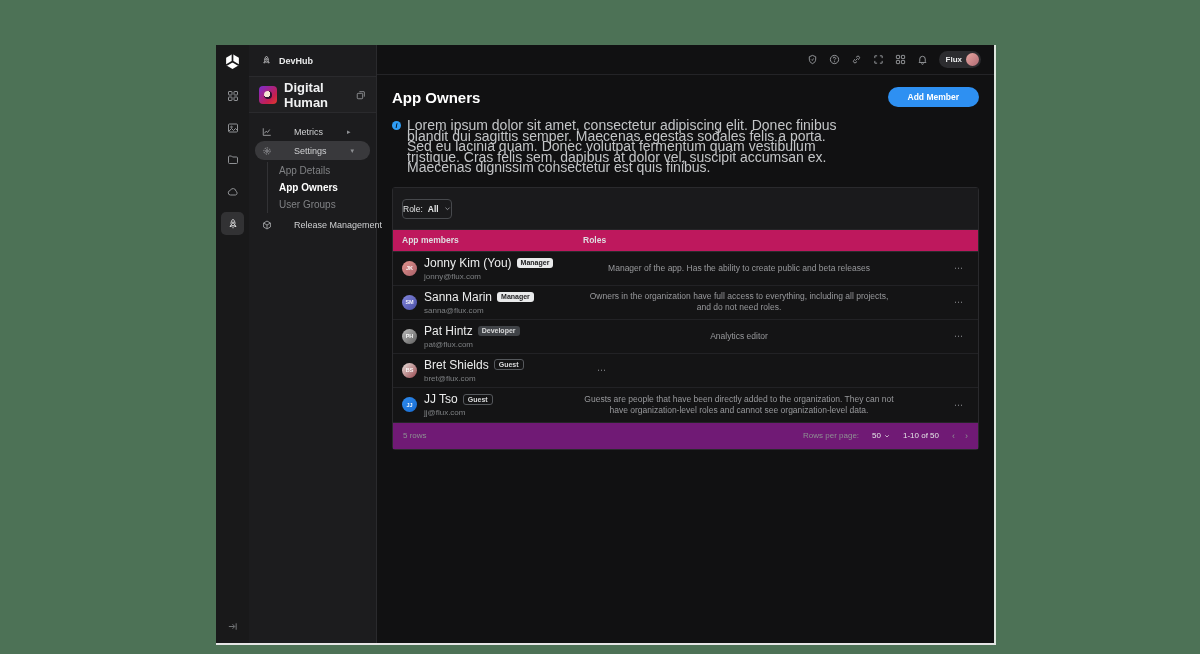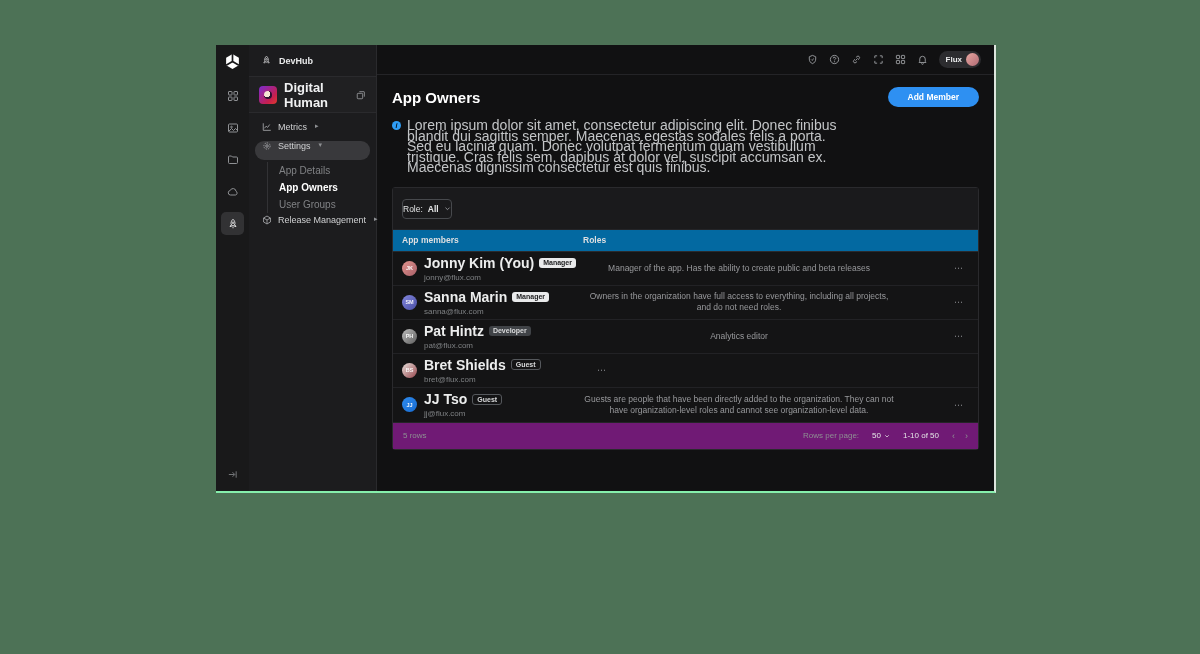--- a/index.html
+++ b/index.html
@@ -1,22 +1,22 @@
 <!DOCTYPE html>
 <html><head>
 <meta charset="utf-8">
 <style>
   * { margin:0; padding:0; box-sizing:border-box; }
   html,body { width:1200px; height:654px; overflow:hidden; }
   body { background:#4d7256; font-family:"Liberation Sans", sans-serif; }
 
   .window {
-    position:absolute; left:216px; top:45px; width:780px; height:448px;
+    position:absolute; left:216px; top:45px; width:780px; height:600px;
     background:#111112; display:flex;
-    border-right:2px solid #dde5dd; border-bottom:2px solid #86efac;
+    border-right:2px solid #dde5dd; border-bottom:2px solid #e5e5e5;
   }
 
   
   .rail { width:33px; background:#19191a; display:flex; flex-direction:column; align-items:center; padding:8px 0; position:relative; }
   .rail-logo { width:17px; height:17px; margin-bottom:14px; }
   .rail-icon { width:23px; height:23px; display:flex; align-items:center; justify-content:center; margin-bottom:9px; border-radius:5px; color:#8f9194; cursor:pointer; }
   .rail-icon svg { width:12px; height:12px; }
   .rail-icon.active { background:#323234; color:#e6e7e8; }
   .rail-collapse { position:absolute; bottom:8px; left:50%; transform:translateX(-50%); color:#7c7e81; width:20px; height:18px; display:flex; align-items:center; justify-content:center; }
   .rail-collapse svg { width:11px; height:11px; }
@@ -27,21 +27,21 @@
   .sb-approw svg { width:11px; height:11px; color:#c9cacc; }
   .sb-appname { font-size:9px; font-weight:bold; }
   .sb-project { height:36px; display:flex; align-items:center; gap:7px; padding:0 10px; border-bottom:1px solid #2a2a2d; background:#202022; }
   .proj-icon { width:18px; height:18px; border-radius:4px; background:linear-gradient(135deg,#7b2bd1 0%,#c61f4e 70%,#e03a2f 100%); position:relative; flex:none; }
   .proj-icon::after { content:""; position:absolute; left:5px; top:5px; width:8px; height:8px; border-radius:50%; background:radial-gradient(circle at 35% 35%, #f4e3d4 0 45%, #2a1130 46%); }
   .proj-name { font-size:13px; font-weight:bold; color:#f0f1f2; flex:1; }
   .proj-switch { color:#9a9ca0; display:flex; }
   .proj-switch svg { width:10px; height:10px; }
 
   .nav { padding:9px 6px; font-size:9px; color:#cfd0d2; }
-  .nav-item { height:19px; display:flex; align-items:flex-start; gap:6px; padding:0 7px; border-radius:9px; cursor:pointer; white-space:nowrap; }
+  .nav-item { height:19px; display:flex; align-items:center; gap:22px; padding:0 7px; border-radius:9px; cursor:pointer; white-space:nowrap; }
   .nav-item svg { width:10px; height:10px; color:#a9abae; flex:none; }
   .nav-item .chev { font-size:7px; color:#8e9093; margin-left:2px; }
   .nav-item.active-pill { background:#39393c; }
   .nav-sub { margin:2px 0 2px 12px; border-left:1px solid #323235; padding-left:11px; }
   .nav-subitem { height:17px; display:flex; align-items:center; font-size:10px; color:#808285; cursor:pointer; white-space:nowrap; }
   .nav-subitem.active { color:#ffffff; font-weight:bold; }
 
   
   .main { flex:1; display:flex; flex-direction:column; min-width:0; }
   .topbar { height:30px; border-bottom:1px solid #242427; display:flex; align-items:center; justify-content:flex-end; gap:11px; padding:0 13px; }
@@ -59,32 +59,32 @@
   .info { display:flex; gap:6px; margin-top:13px; width:452px; }
   .info-icon { width:9px; height:9px; border-radius:50%; background:#2f9df5; color:#04121f; font-size:7px; font-weight:bold; display:flex; align-items:center; justify-content:center; flex:none; margin-top:1px; font-style:italic; }
   .info-text { font-size:14px; line-height:10.5px; color:#c3c5c7; }
 
   
   .table-card { margin-top:14px; border:1px solid #2a2a2d; border-radius:3px; background:#141415; }
   .filter-row { padding:10px 9px; background:#1a1a1c; }
   .role-filter { display:inline-flex; align-items:center; gap:5px; border:1px solid #47494d; border-radius:4px; padding:4px 0; font-size:8.5px; color:#e4e5e6; cursor:pointer; background:transparent; }
   .role-filter .chev-down { color:#9a9ca0; }
 
-  .thead { display:flex; align-items:center; height:23px; background:#0369a1; border-top:1px solid #242427; border-bottom:1px solid #2a2a2d; font-size:8.5px; font-weight:bold; color:#dedfe1; }
+  .thead { display:flex; align-items:center; height:23px; background:#be185d; border-top:1px solid #242427; border-bottom:1px solid #2a2a2d; font-size:8.5px; font-weight:bold; color:#dedfe1; }
   .col-members { width:190px; padding-left:9px; flex:none; }
   .col-roles { flex:1; }
   .col-actions { width:38px; flex:none; }
 
   .trow { display:flex; align-items:center; min-height:34px; border-bottom:1px solid #222225; background:#141415; }
   .trow:last-child { border-bottom:none; }
   .member-cell { width:190px; flex:none; padding-left:9px; display:flex; align-items:center; gap:7px; }
   .avatar { width:15px; height:15px; border-radius:50%; color:rgba(255,255,255,.92); font-size:5.5px; font-weight:bold; display:flex; align-items:center; justify-content:center; flex:none; }
   .member-meta { display:flex; flex-direction:column; gap:2px; }
   .member-top { display:flex; align-items:center; gap:5px; }
-  .member-name { font-size:14px; font-weight:bold; color:#eceded; white-space:nowrap; }
+  .member-name { font-size:12px; font-weight:normal; color:#eceded; white-space:nowrap; }
   .member-email { font-size:8px; color:#7e8083; }
   .badge { font-size:7px; font-weight:bold; border-radius:3px; padding:1.5px 4px; line-height:1; white-space:nowrap; }
   .badge-light { background:#e9eaeb; color:#1b1b1d; }
   .badge-solid { background:#404347; color:#d9dadb; }
   .badge-outline { background:transparent; color:#d9dadb; border:1px solid #55585c; padding:1px 4px; }
   .role-cell { flex:1; font-size:8.5px; line-height:11px; color:#98999c; padding:5px 45px 5px 0;text-align:center; }
   .action-cell { width:38px; flex:none; color:#9a9ca0; font-size:9px; text-align:center; cursor:pointer; letter-spacing:1px; }
 
   .tfoot { display:flex; align-items:center; height:27px; background:#701a75; border-top:1px solid #242427; padding:0 10px; font-size:8px; color:#8e9093; }
   .rows-count { flex:1; }

